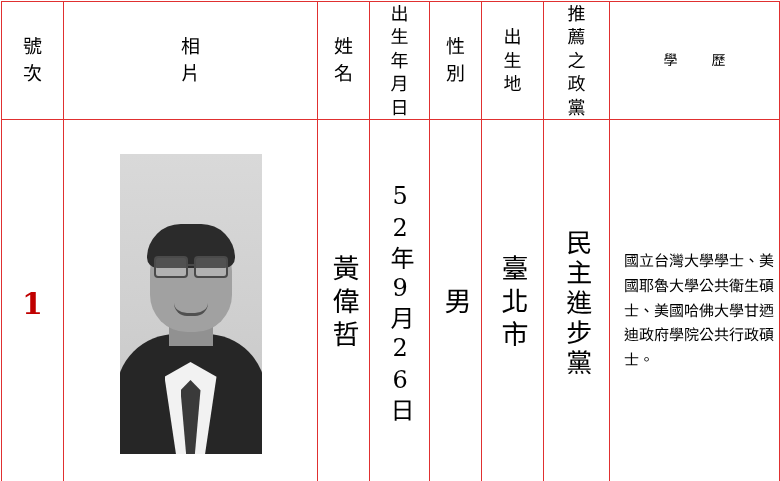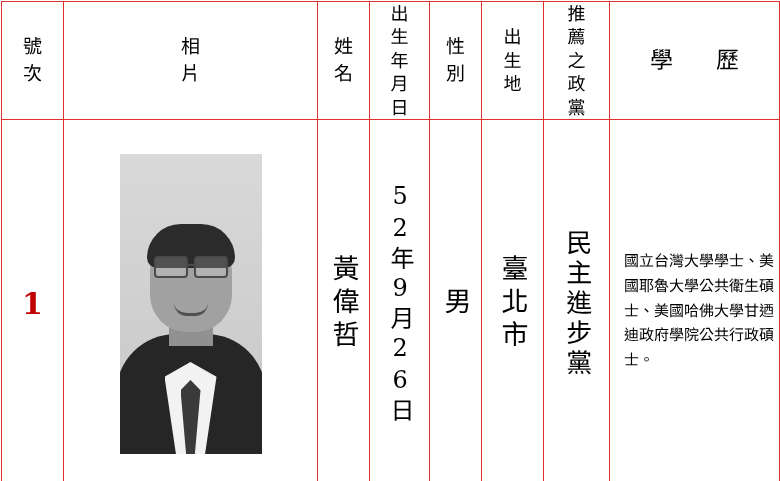--- a/index.html
+++ b/index.html
@@ -50,21 +50,21 @@
     display: flex;
     flex-direction: column;
     align-items: center;
     justify-content: center;
     line-height: 1.45;
     height: 100%;
   }
   .vstack span { display: block; }
 
   .hdr-wide {
-    font-size: 23px;
+    font-size: 14px;
     letter-spacing: 10px;
     text-indent: 10px;
   }
 
   .hdr-small .vstack { line-height: 1.3; }
   .hdr-small span { font-size: 18px; }
 
   
   .body-row td { height: 368px; }
 

